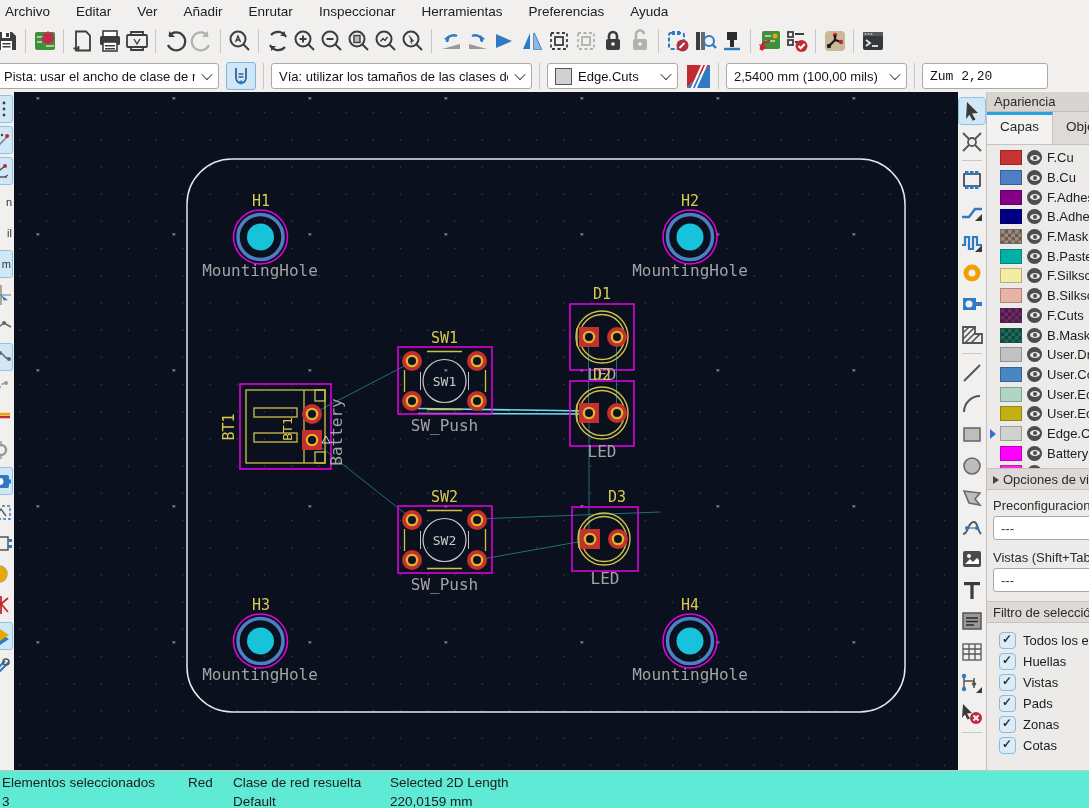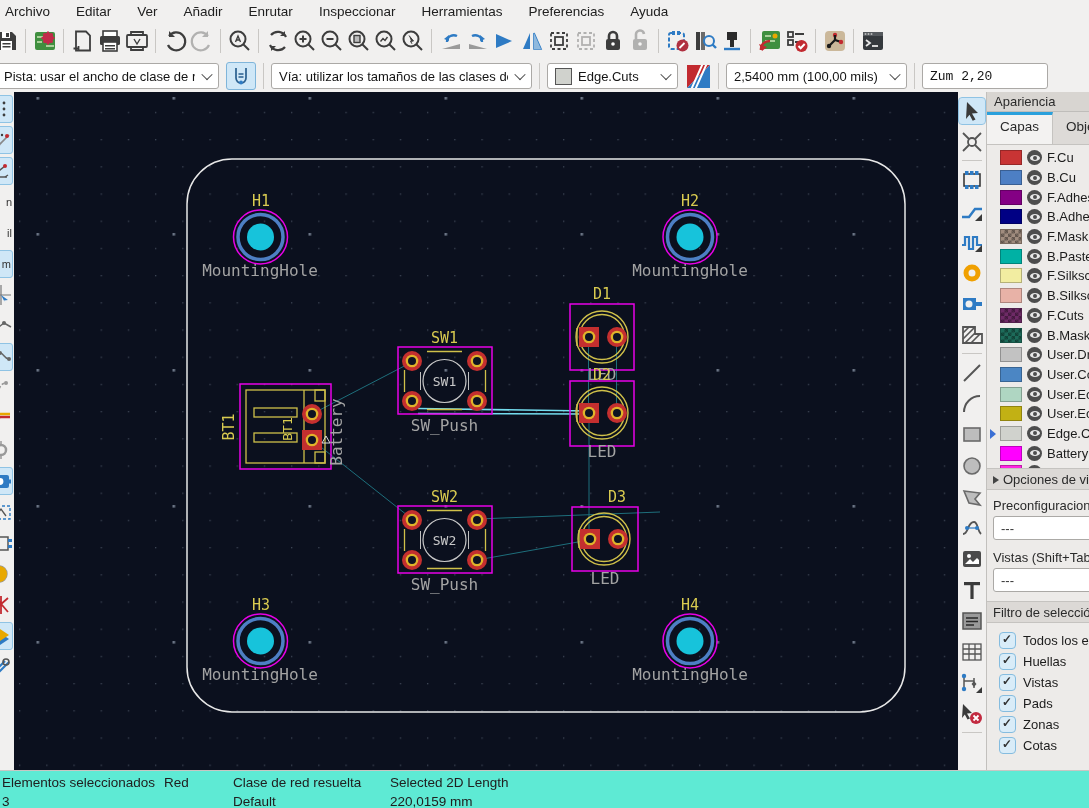--- a/index.html
+++ b/index.html
@@ -956,21 +956,21 @@
           </div>
       </div>
     </div>
   </div>
 
   <div class="statusbar">
     <div class="sb-col" style="left:2px;">
       <span>Elementos seleccionados</span>
       <span class="val">3</span>
     </div>
-    <div class="sb-col" style="left:164px;">
+    <div class="sb-col" style="left:188px;">
       <span>Red</span>
       <span class="val"></span>
     </div>
     <div class="sb-col" style="left:233px;">
       <span>Clase de red resuelta</span>
       <span class="val">Default</span>
     </div>
     <div class="sb-col" style="left:390px;">
       <span>Selected 2D Length</span>
       <span class="val">220,0159 mm</span>

